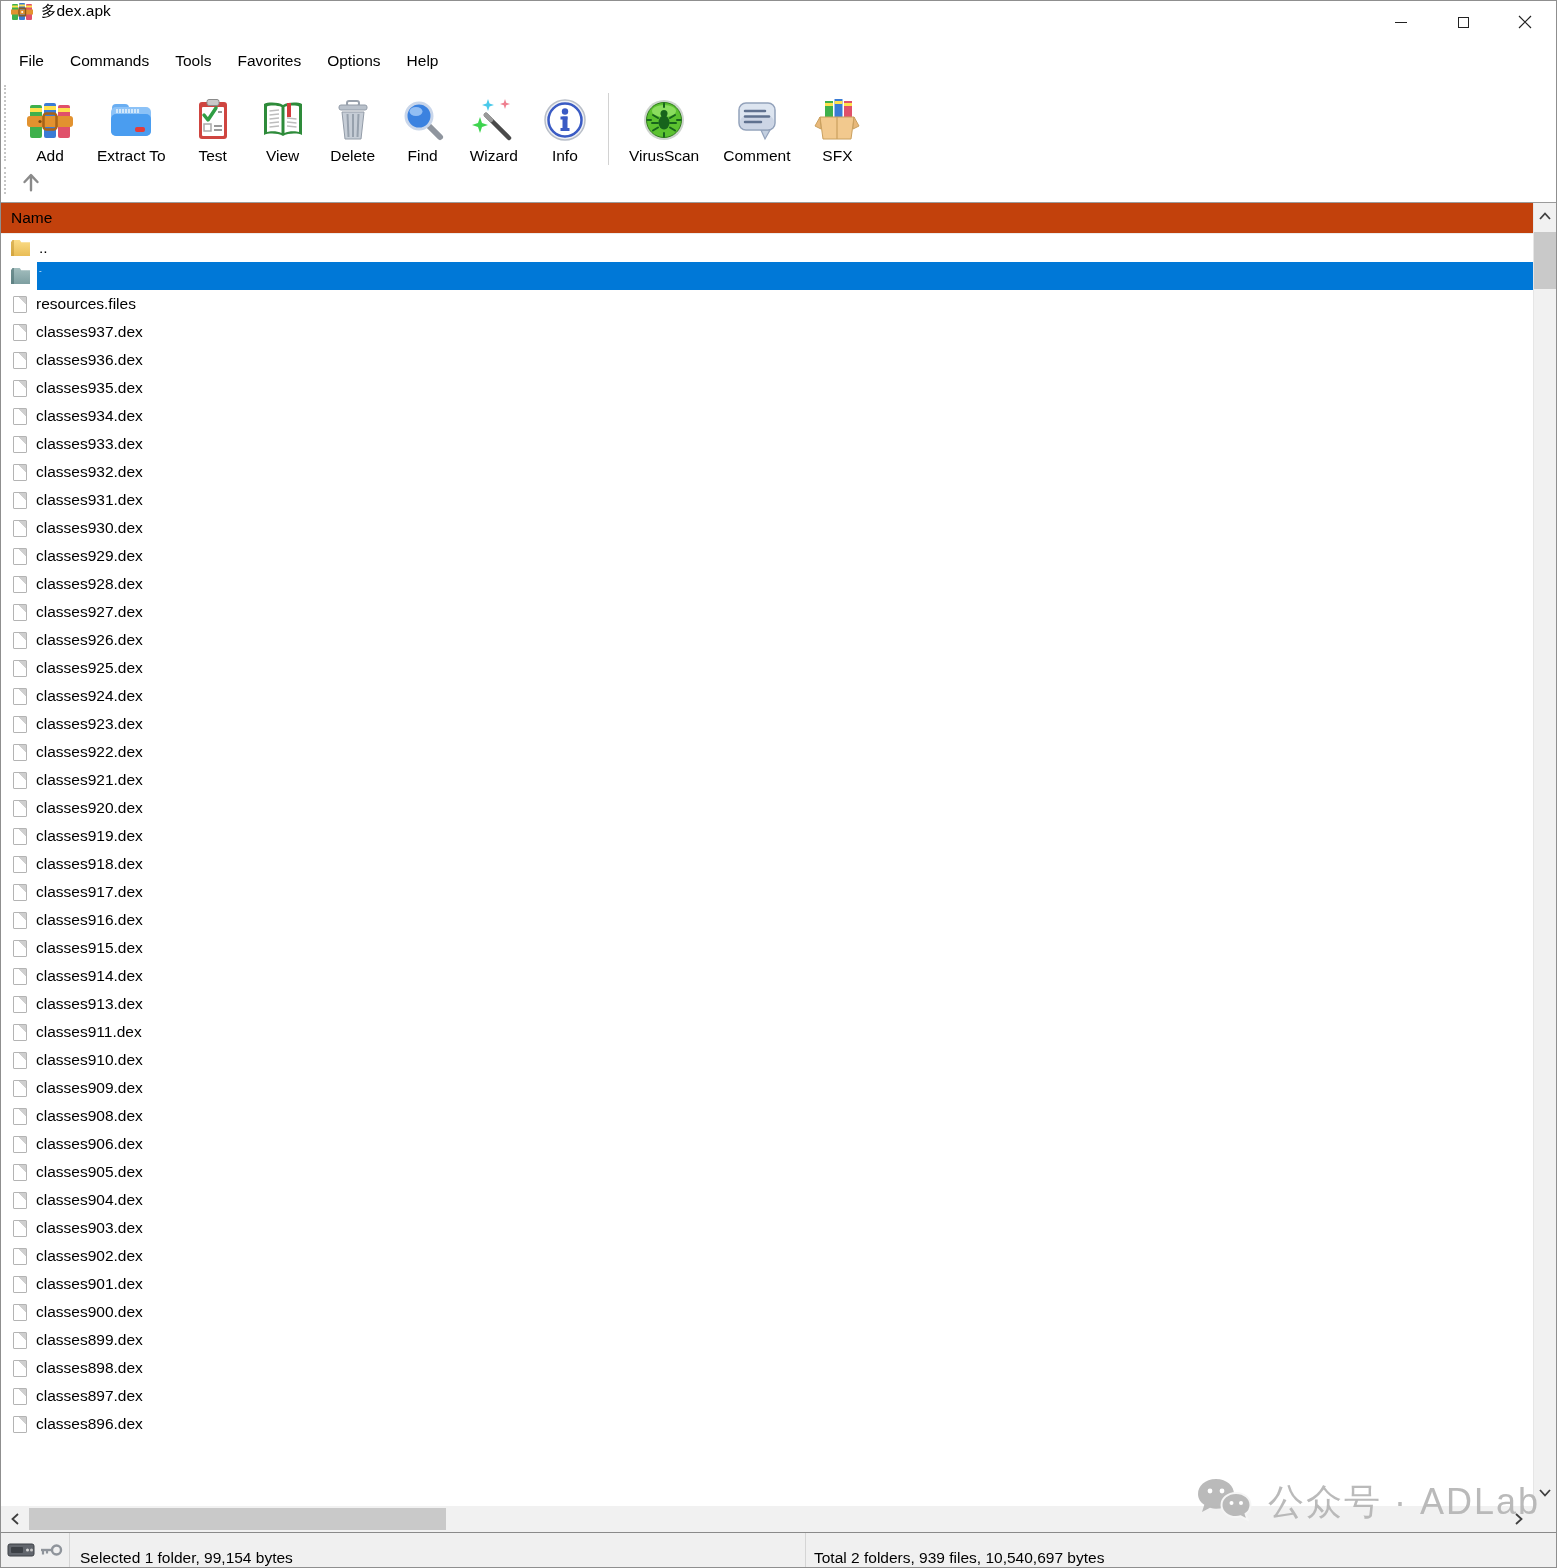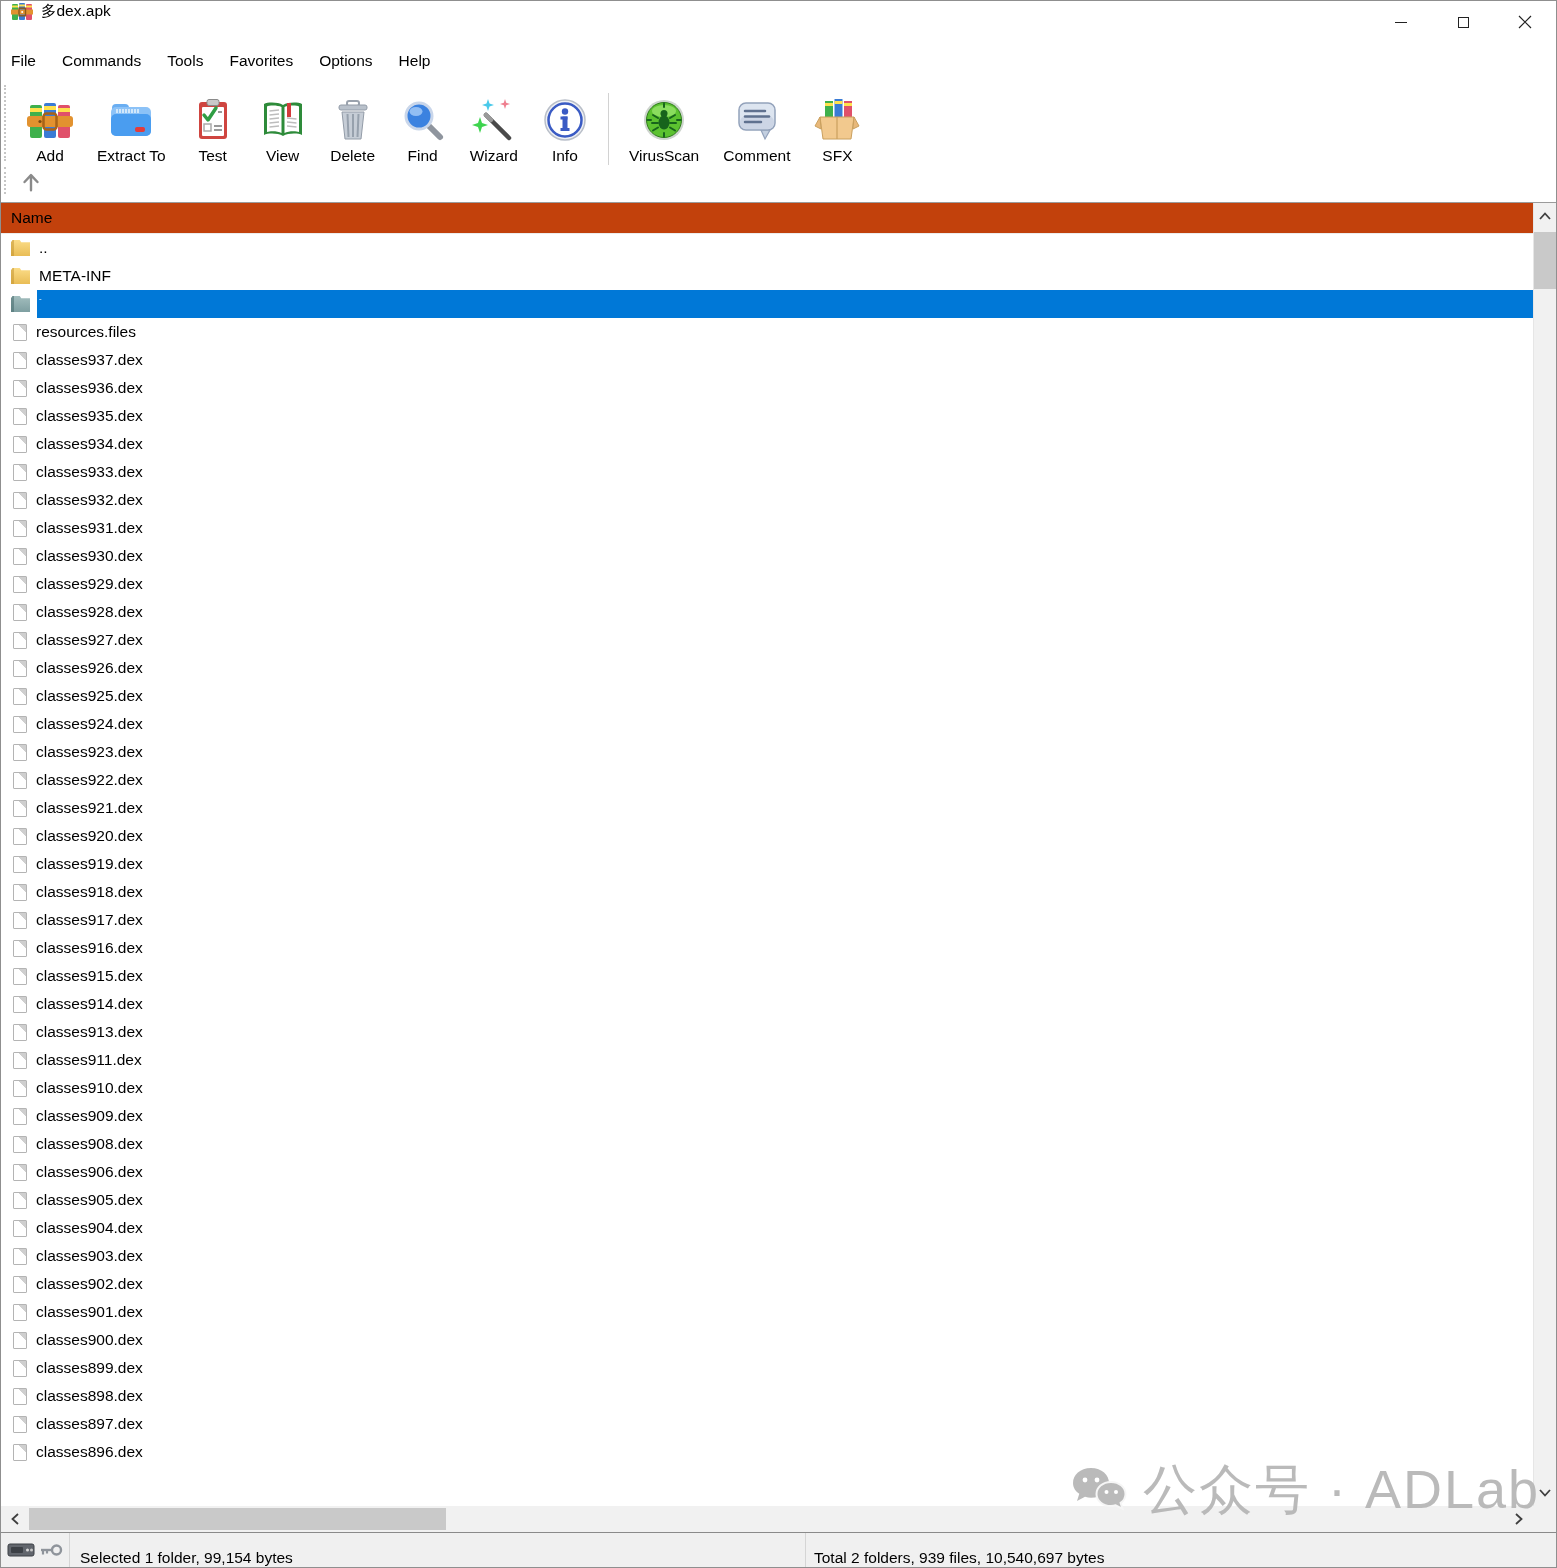--- a/index.html
+++ b/index.html
@@ -9,21 +9,21 @@
   
   .titlebar { height:42px; display:flex; align-items:flex-start; padding-left:10px; background:#fff; }
   .title-icon { width:22px; height:22px; margin-right:8px; flex:0 0 auto; }
   .title-text { font-size:15.5px; }
   .win-controls { margin-left:auto; display:flex; height:100%; }
   .win-btn { width:62px; height:100%; display:flex; align-items:center; justify-content:center; }
   .glyph-min { width:12px; height:1px; background:#222; }
   .glyph-max { width:11px; height:11px; border:1px solid #222; }
 
   
-  .menubar { height:36px; display:flex; align-items:center; padding-left:0; background:#fff; }
+  .menubar { height:36px; display:flex; align-items:center; padding-left:8px; background:#fff; }
   .menu-item { padding:0 13px; font-size:15.5px; }
   .menu-item:first-child { padding-left:10px; }
 
   
   .toolbar { height:86px; display:flex; align-items:flex-end; padding:4px 0 0 14px; background:#fff; position:relative; }
   .toolbar::before { content:""; position:absolute; left:3px; top:6px; bottom:4px; border-left:2px dotted #c6c6c6; }
   .tb-item { display:flex; flex-direction:column; align-items:center; padding:2px 12px 0; }
   .tb-item .ticon { width:46px; height:46px; }
   .tb-label { font-size:15.5px; margin-top:3px; white-space:nowrap; }
   .tb-sep { width:1px; height:72px; background:#d2d2d2; margin:2px 8px 0; }
@@ -60,21 +60,21 @@
 
   
   .statusbar { height:35px; border-top:1px solid #8a8a8a; background:#f0f0f0; display:flex; align-items:flex-end; font-size:15.5px; }
   .status-icons { display:flex; align-items:center; gap:4px; padding:0 6px 0 6px; height:100%; border-right:1px solid #d5d5d5; }
   .status-left { padding-left:10px; width:735px; }
   .status-div { width:1px; height:100%; background:#d5d5d5; }
   .status-right { padding-left:8px; }
 
   
   .watermark { position:absolute; right:16px; bottom:40px; display:flex; align-items:center; gap:14px; z-index:60; pointer-events:none; opacity:.92; }
-  .watermark-text { font-size:54px; color:#b5b5b5; letter-spacing:2px; }
+  .watermark-text { font-size:36px; color:#b5b5b5; letter-spacing:2px; }
 </style>
 </head>
 <body>
 
 <div class="window">
 
   <div class="titlebar">
     <svg class="title-icon" viewBox="0 0 22 22">
       <rect x="1" y="3" width="6" height="16" rx="1" fill="#3fb04c"></rect>
         <rect x="1" y="4.5" width="6" height="2" fill="#ffe14d"></rect>
@@ -297,26 +297,20 @@
       <div class="list-header">
         <span>Name</span>
       </div>
       <div class="rows">
           <div class="row">
     <span class="row-icon folder"></span>
     <span class="row-text">
               <span class="row-label">..</span>
             </span>
   </div>
-          <div class="row">
-    <span class="row-icon folder"></span>
-    <span class="row-text">
-              <span class="row-label">META-INF</span>
-            </span>
-  </div>
           <div class="row selected">
     <span class="row-icon folder-dim"></span>
     <span class="row-text">
               <span class="row-label tiny">-</span>
             </span>
   </div>
           <div class="row">
     <span class="row-icon file"></span>
     <span class="row-text">
               <span class="row-label">resources.files</span>

